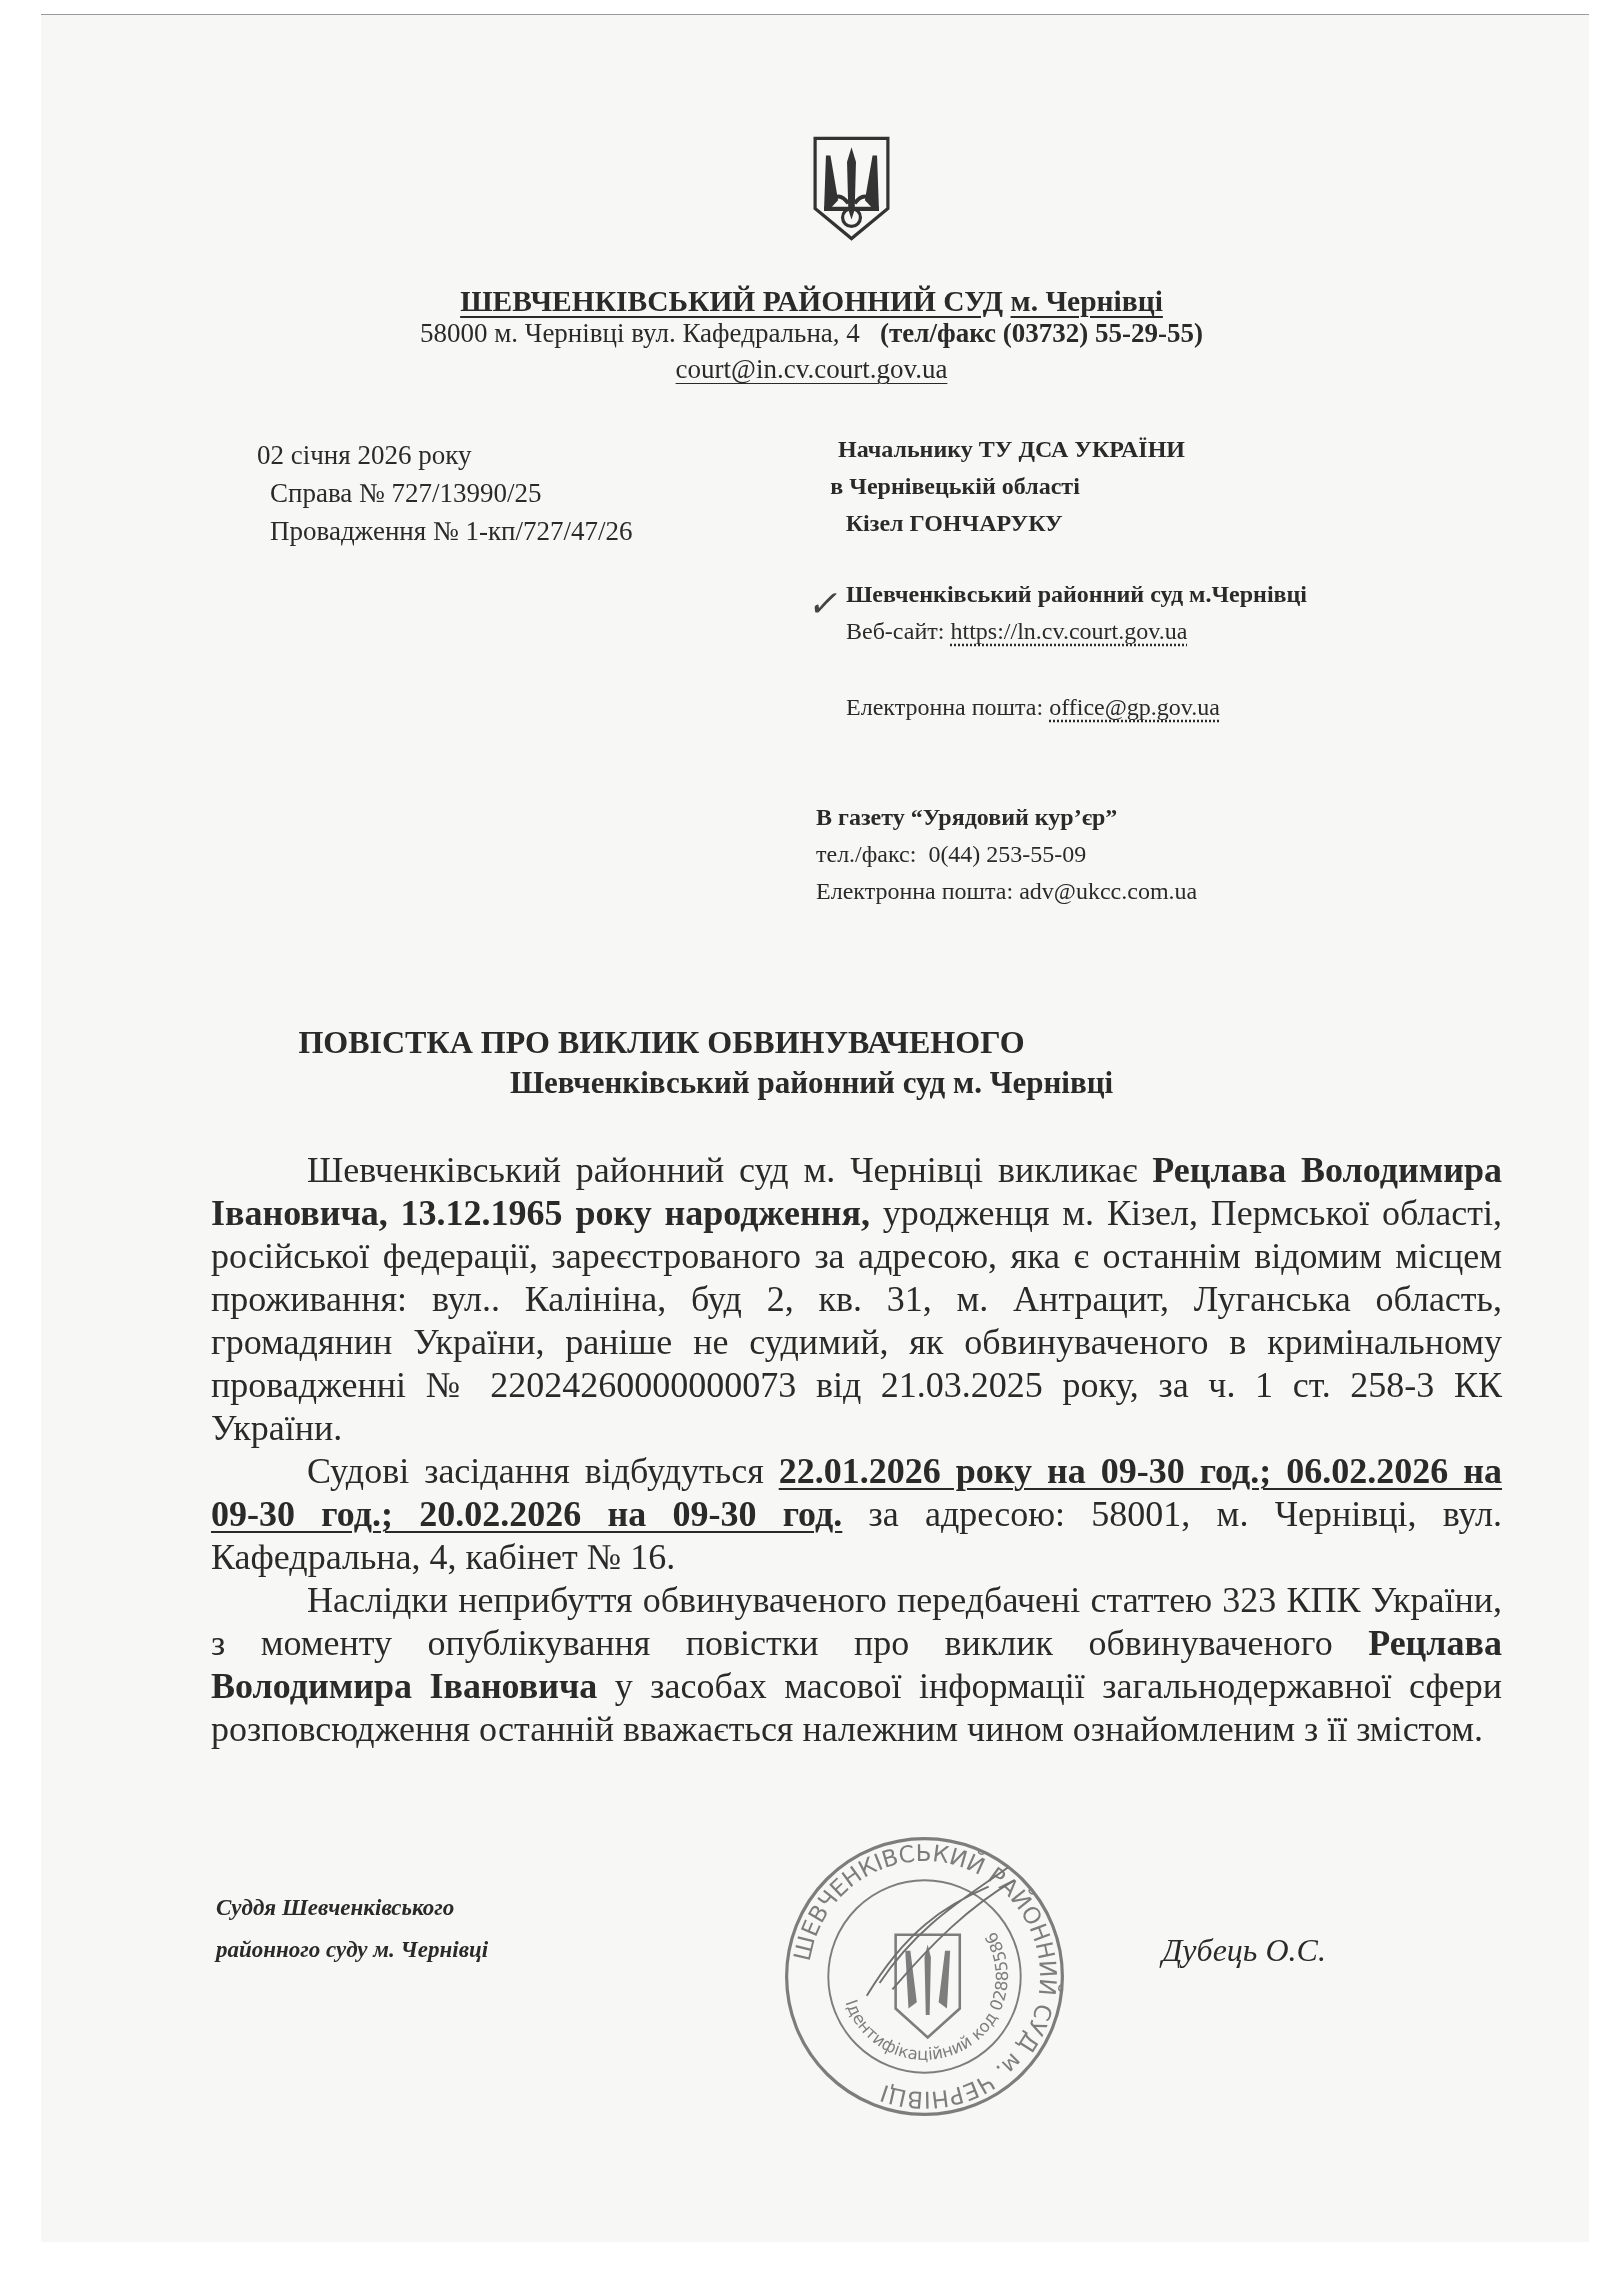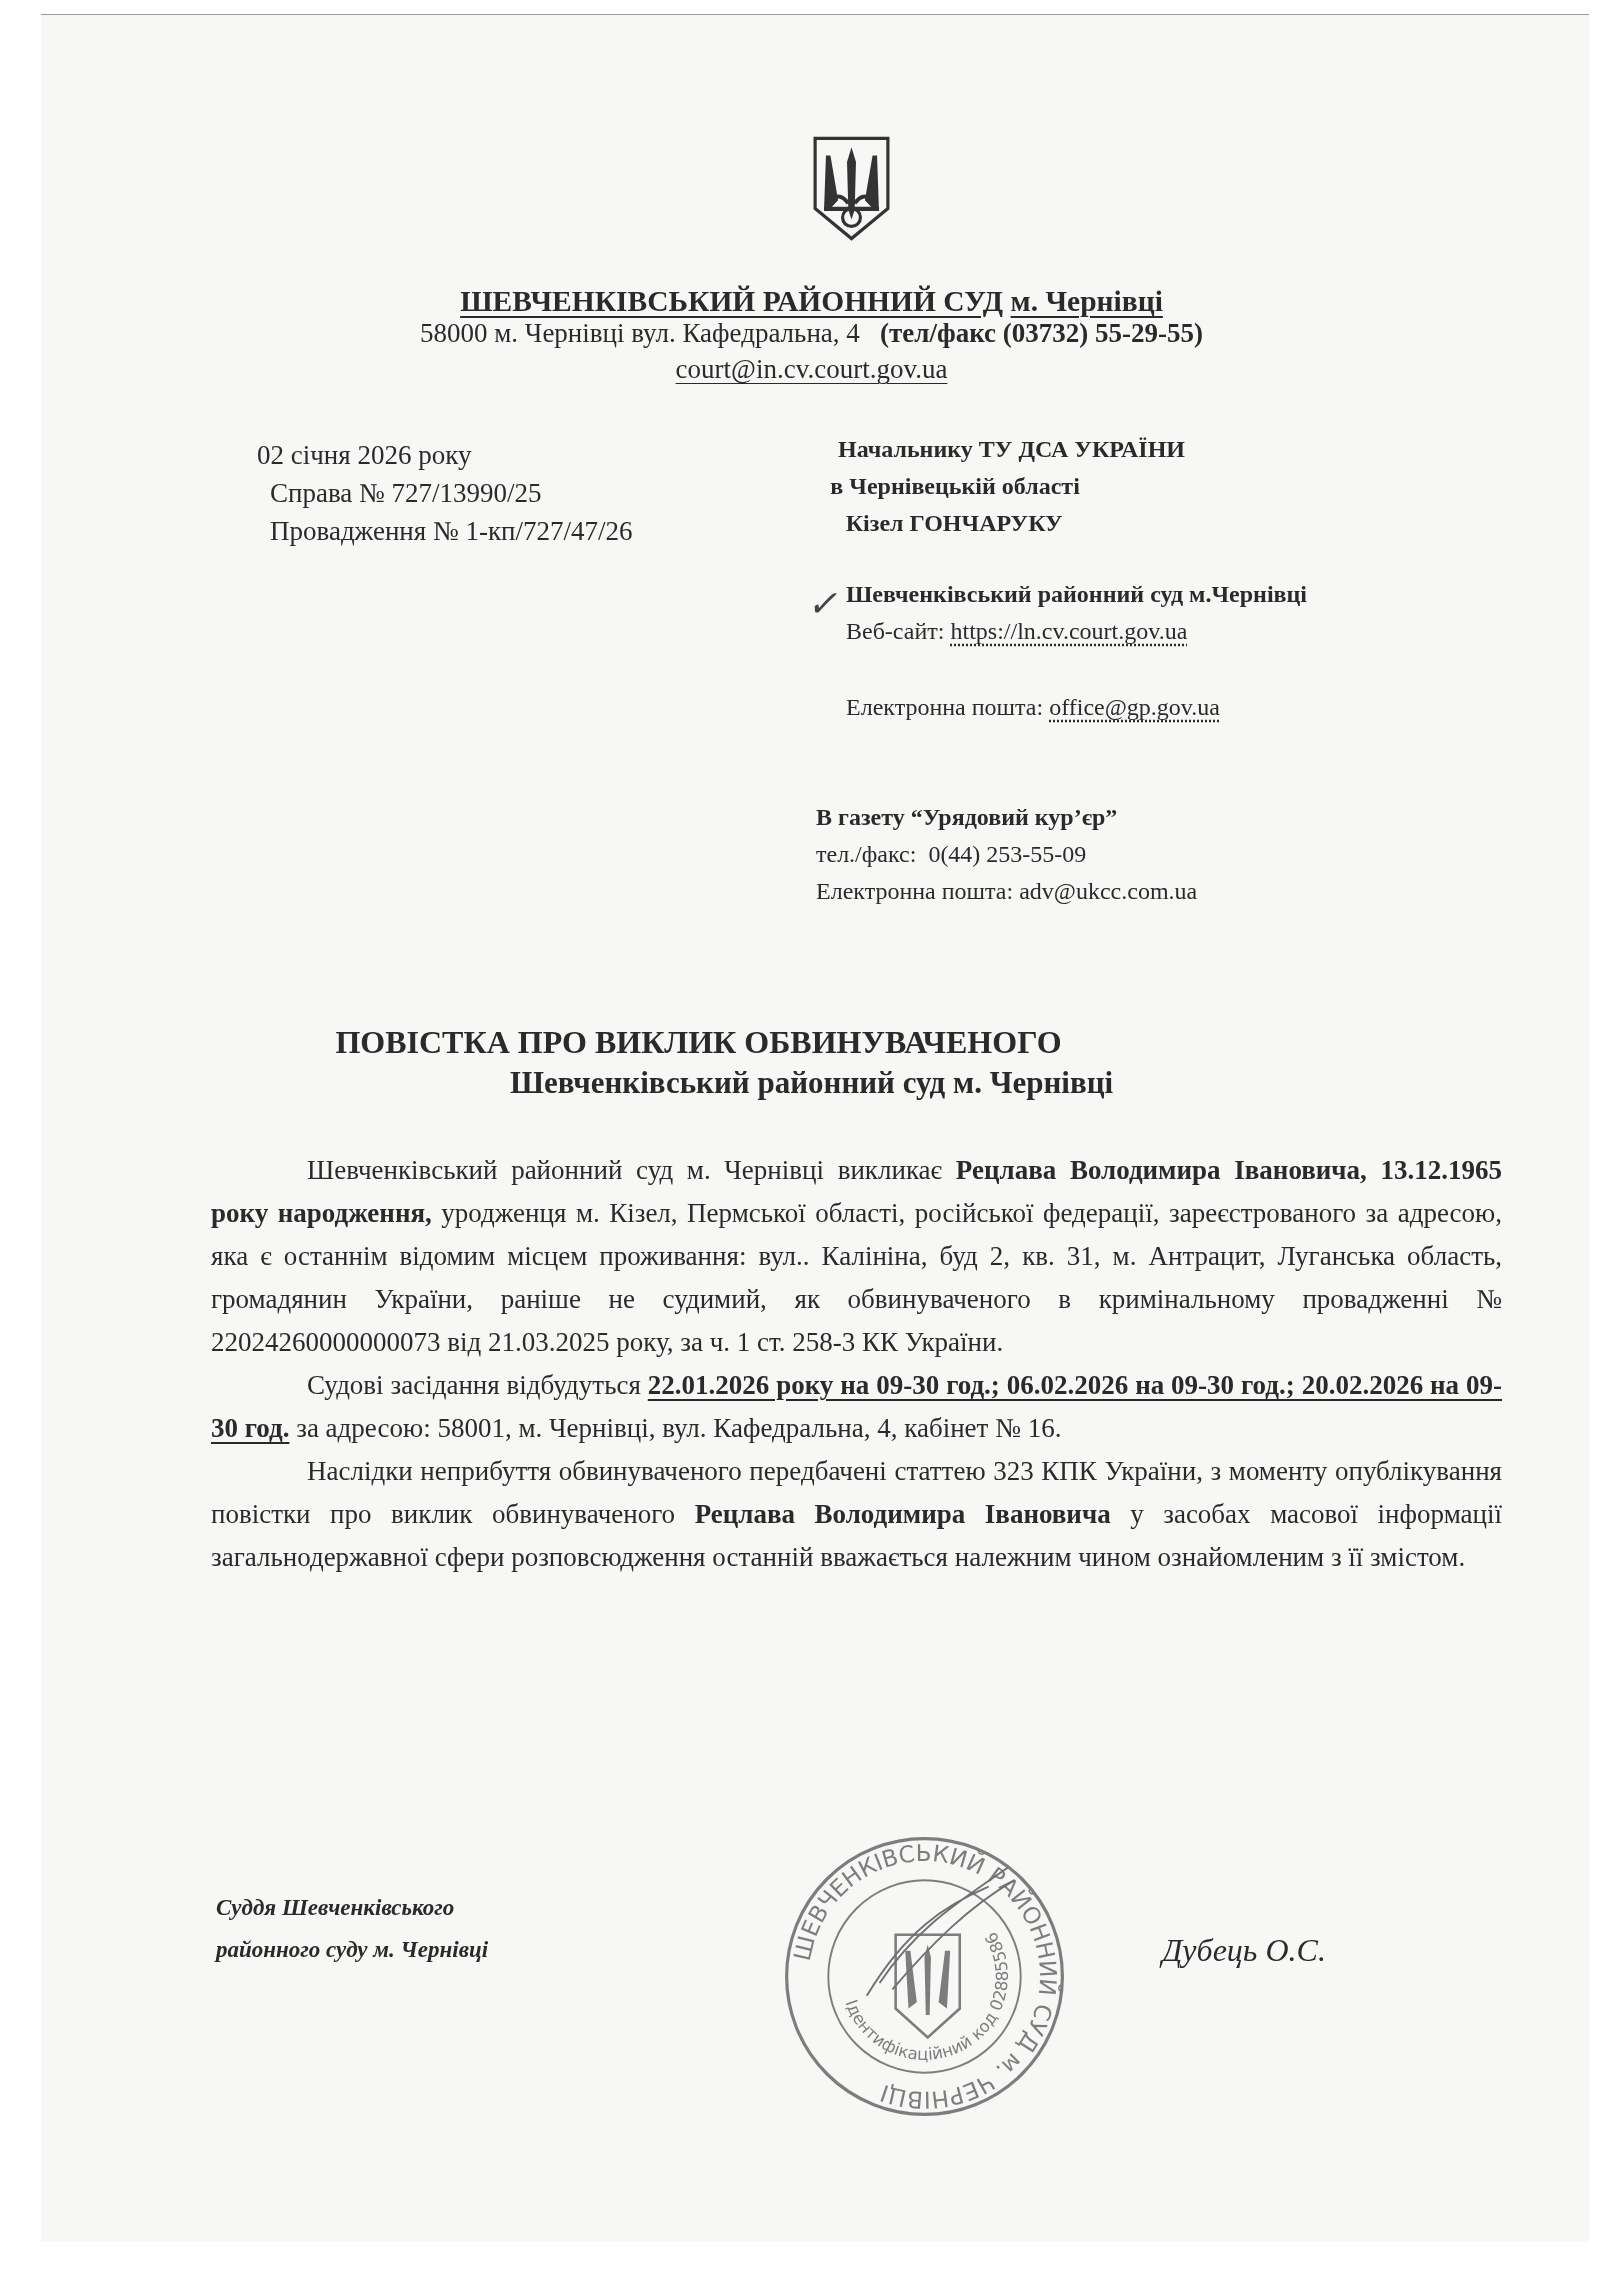--- a/index.html
+++ b/index.html
@@ -20,25 +20,25 @@
 
   
   .meta { left:257px; top:436px; font-size:27px; line-height:38px; }
   .meta div:nth-child(2), .meta div:nth-child(3) { padding-left:13px; }
 
   
   .rcp { font-size:24px; line-height:37px; }
   .checkmark { left:807px; top:583px; font-size:36px; font-style:italic; color:#444; }
 
   
-  .title { left:0; width:1323px; text-align:center; top:1024px; font-size:32px; font-weight:bold;padding-left:37px; }
+  .title { left:0; width:1323px; text-align:center; top:1024px; font-size:32px; font-weight:bold; }
   .subtitle { left:0; width:1623px; text-align:center; top:1065px; font-size:31px; font-weight:bold; }
 
   
-  .body { position:absolute; left:211px; top:1149px; width:1291px; font-size:27px; line-height:43px;
+  .body { position:absolute; left:211px; top:1149px; width:1291px; font-size:36px; line-height:43px;
           text-align:justify; }
   .body p { margin:0; text-indent:96px; }
 
   
   .sig-left { left:216px; top:1887px; font-size:23px; line-height:42px; font-style:italic; font-weight:bold; }
   .sig-right { left:1162px; top:1932px; font-size:32px; font-style:italic; font-weight:normal; }
   .stamp { position:absolute; left:777px; top:1829px; width:295px; height:295px; opacity:.75; }
 </style>
 </head>
 <body>

